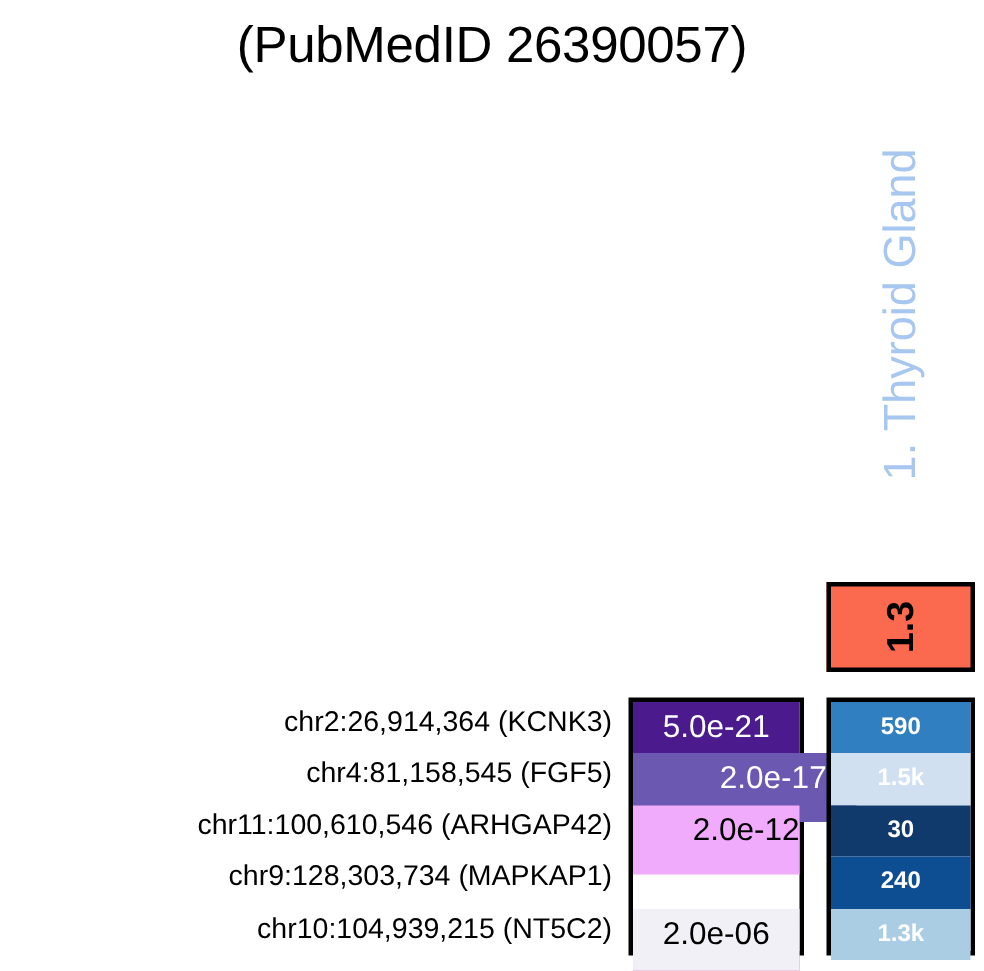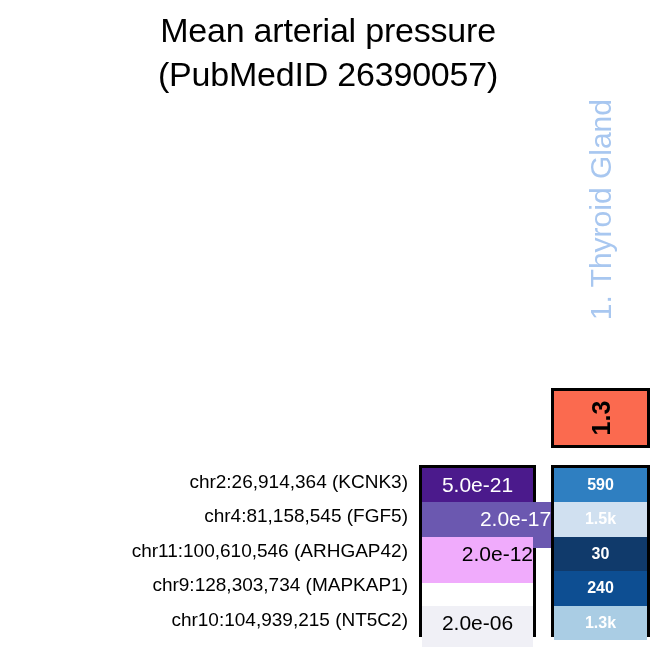--- a/index.html
+++ b/index.html
@@ -146,21 +146,20 @@
     line-height: 34.4px;
     text-align: center;
     font-size: 16px;
     white-space: nowrap;
   }
 </style>
 </head>
 <body>
 
 <div id="title-block">
-  <span class="title-line">Mean arterial pressure</span>
   <span class="title-line">(PubMedID 26390057)</span>
 </div>
 
 <div id="column-header-area">
   <div id="column-header-label">1. Thyroid Gland</div>
 </div>
 
 <div id="summary-cell">
   <span id="summary-cell-value">1.3</span>
 </div>

